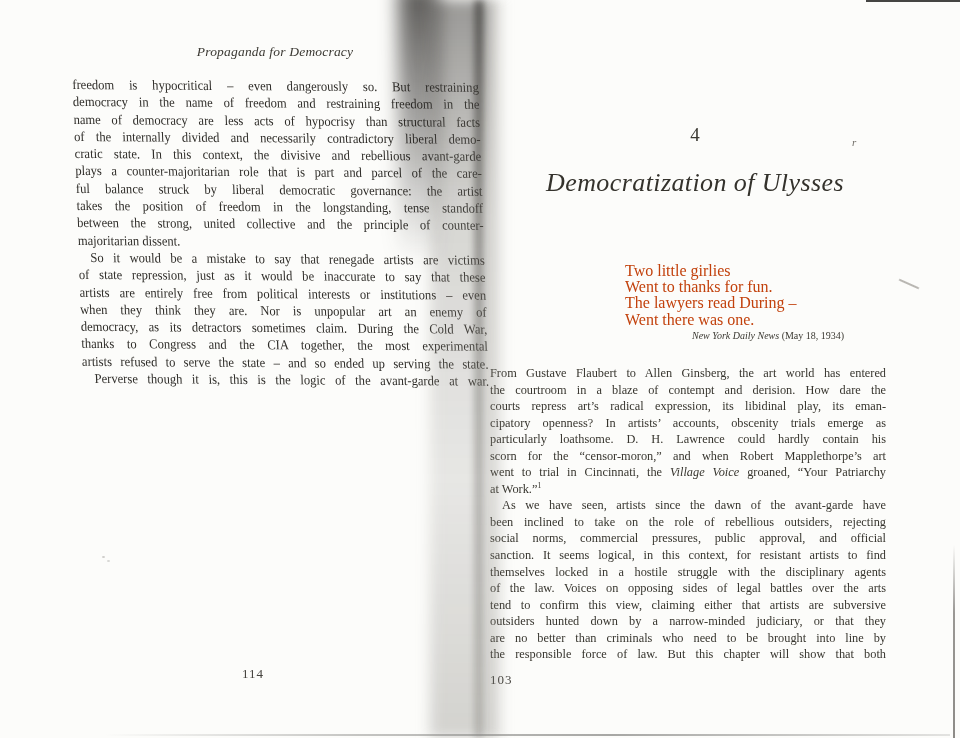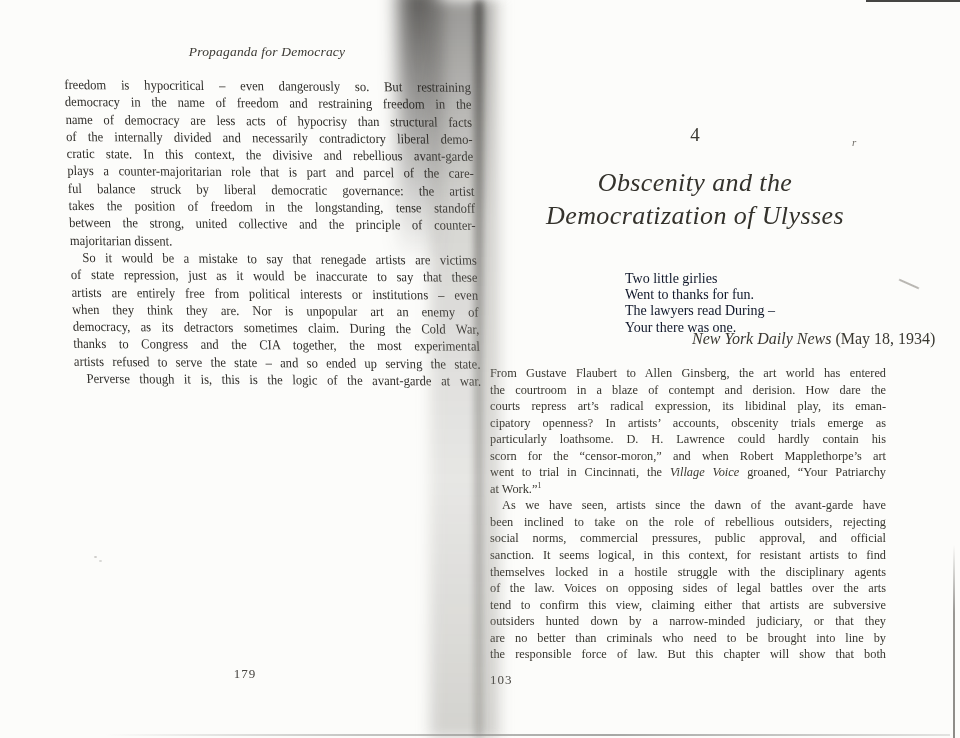--- a/index.html
+++ b/index.html
@@ -3,21 +3,21 @@
 <meta charset="utf-8">
 <style>
   html,body{margin:0;padding:0;background:#e9e9e7;}
   .scan{
     position:relative;width:960px;height:738px;overflow:hidden;
     background:#fcfcfa;
     font-family:"Liberation Serif","DejaVu Serif",serif;
     color:#33312c;
   }
   .page{position:absolute;top:0;height:738px;}
-  .page-left{left:8px;width:480px;padding-left:46px;}
+  .page-left{left:16px;width:480px;padding-left:46px;}
   .page-right{left:480px;width:480px;}
 
   
   .running-head{
     position:absolute;left:56px;top:44px;width:406px;text-align:center;
     font-style:italic;font-size:13.5px;color:#3a3832;letter-spacing:.2px;
   }
   .left-body{
     position:absolute;left:56px;top:76px;width:440px;
     font-size:13.6px;line-height:17.3px;color:#2f2d29;
@@ -32,26 +32,26 @@
   .chapter-number{
     position:absolute;left:10px;top:124px;width:410px;text-align:center;
     font-size:19px;color:#3a3832;
   }
   .chapter-title{
     position:absolute;left:0;top:166px;width:430px;text-align:center;
     font-style:italic;font-size:26px;line-height:33px;color:#34322c;
     letter-spacing:.4px;
   }
   .poem{
-    position:absolute;left:145px;top:271px;
-    font-size:14px;line-height:16.2px;color:#0f172a;
+    position:absolute;left:145px;top:263px;
+    font-size:16px;line-height:16.2px;color:#c2410c;
   }
   .attribution{
     position:absolute;left:212px;top:330px;
-    font-size:16px;color:#3a3831;
+    font-size:10px;color:#3a3831;
   }
   .right-body{
     position:absolute;left:10px;top:365px;width:430px;
     font-size:13.4px;line-height:16.55px;color:#37352e;
     transform:scaleX(0.921);transform-origin:0 0;
   }
 
   
   .jl{text-align:justify;text-align-last:justify;}
   .jl-end{text-align:justify;text-align-last:left;}
@@ -130,38 +130,37 @@
         <div class="jl">when they think they are. Nor is unpopular art an enemy of</div>
         <div class="jl">democracy, as its detractors sometimes claim. During the Cold War,</div>
         <div class="jl">thanks to Congress and the CIA together, the most experimental</div>
         <div class="jl">artists refused to serve the state – and so ended up serving the state.</div>
       </div>
       <div>
         <div class="jl indent">Perverse though it is, this is the logic of the avant-garde at war.</div>
       </div>
     </div>
 
-    <div class="pagenum pagenum-left">179</div>
+    <div class="pagenum pagenum-left">114</div>
     <div class="speck"></div>
   </div>
 
   <div class="page page-right">
     <div class="chapter-number">4</div>
     <div class="ink-mark">r</div>
 
     <div class="chapter-title">
-      <div>Obscenity and the</div>
       <div>Democratization of Ulysses</div>
     </div>
 
     <div class="poem">
       <div>Two little girlies</div>
       <div>Went to thanks for fun.</div>
       <div>The lawyers read During –</div>
-      <div>Your there was one.</div>
+      <div>Went there was one.</div>
     </div>
     <div class="attribution"><i>New York Daily News</i> (May 18, 1934)</div>
 
     <div class="right-body">
       <div>
         <div class="jl">From Gustave Flaubert to Allen Ginsberg, the art world has entered</div>
         <div class="jl">the courtroom in a blaze of contempt and derision. How dare the</div>
         <div class="jl">courts repress art’s radical expression, its libidinal play, its eman-</div>
         <div class="jl">cipatory openness? In artists’ accounts, obscenity trials emerge as</div>
         <div class="jl">particularly loathsome. D. H. Lawrence could hardly contain his</div>

